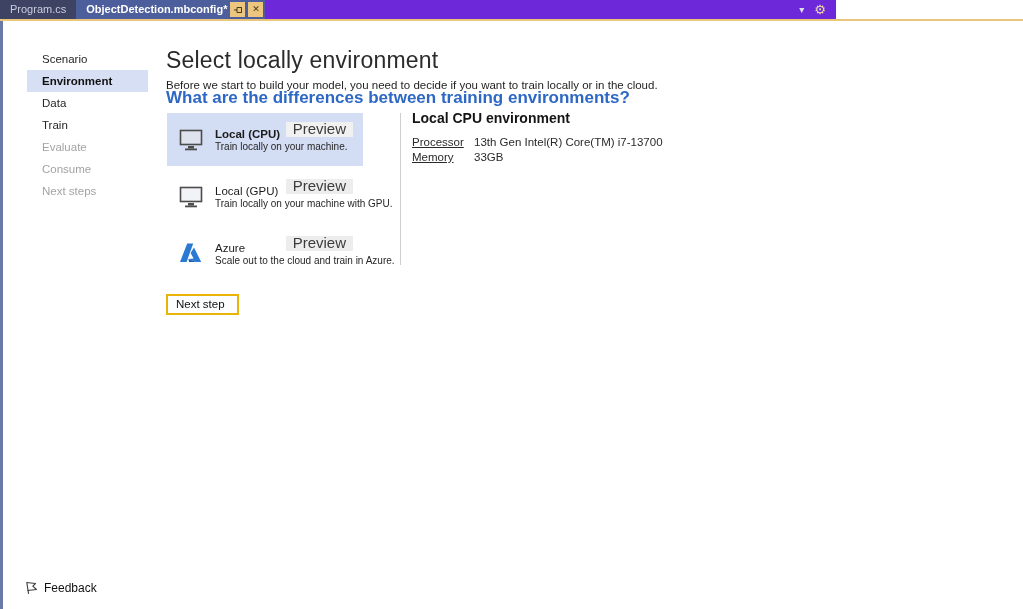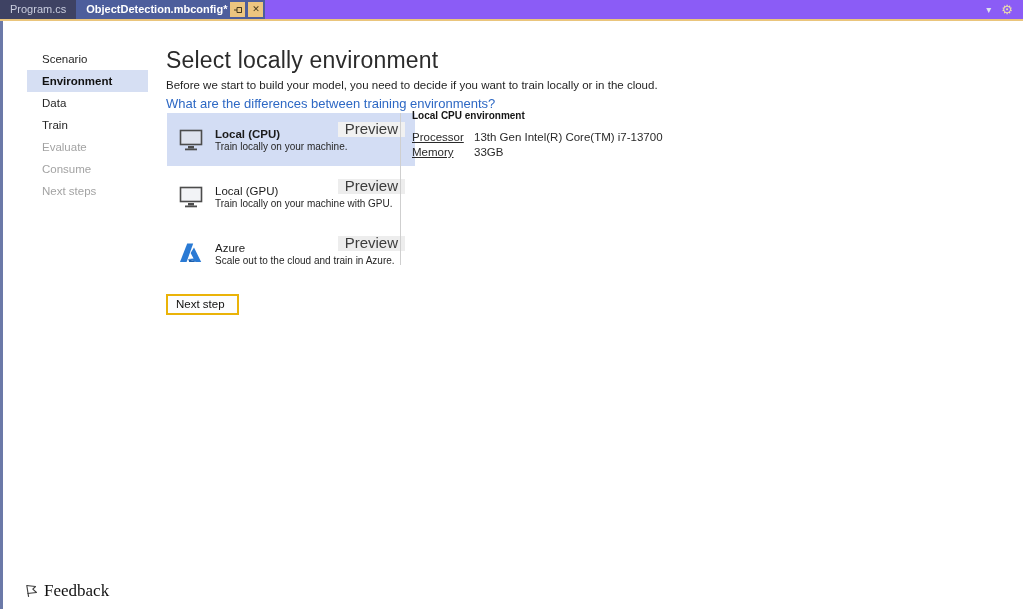--- a/index.html
+++ b/index.html
@@ -7,22 +7,22 @@
   body {
     font-family: "Liberation Sans", "DejaVu Sans", sans-serif;
     background: #ffffff;
     position: relative;
     font-size: 11.5px;
     color: #1e1e1e;
   }
 
   
   .tabbar {
-    position: absolute; top: 0; left: 0; width: 1023px; height: 19px;
-    background: #8b5cf6;
+    position: absolute; top: 0; left: 0; width: 836px; height: 19px;
+    background: #6d28d9;
     display: flex; align-items: stretch;
   }
   .tab {
     font-size: 11px; line-height: 19px; padding: 0 10px;
     white-space: nowrap; cursor: default;
   }
   .tab.inactive { background: #3e4263; color: #c9cdde; }
   .tab.active {
     background: #4d5e9c; color: #ffffff; font-weight: bold;
     display: flex; align-items: center; padding-right: 2px; text-align: right;
@@ -57,25 +57,25 @@
   }
   .side-item.selected { background: #d6dff3; font-weight: bold; color: #111111; }
   .side-item.disabled { color: #a3a3a3; cursor: default; }
 
   
   .page-title {
     position: absolute; left: 166px; top: 47px;
     font-size: 23px; font-weight: 300; color: #2b2b2b; letter-spacing: 0.2px;
   }
   .page-desc  { position: absolute; left: 166px; top: 79px; font-size: 11.5px; color: #1f1f1f; }
-  .page-link  { position: absolute; left: 166px; top: 96px; font-size: 13px; color: #2d68c4; cursor: pointer; text-decoration: none; }
+  .page-link  { position: absolute; left: 166px; top: 88px; font-size: 17px; color: #2d68c4; cursor: pointer; text-decoration: none; font-weight: bold; }
 
   .cards { position: absolute; left: 167px; top: 113px; width: 232px; }
   .card {
-    width: 248px; height: 53px; margin-bottom: 4px; position: relative;
+    width: 196px; height: 53px; margin-bottom: 4px; position: relative;
     display: flex; align-items: center; padding: 0 8px 0 12px; cursor: pointer;
   }
   .card.selected { background: #d3ddf4; }
   .card .card-icon { width: 26px; flex: 0 0 26px; display: flex; align-items: center; }
   .card .card-text { margin-left: 10px; }
   .card .card-title { font-size: 11.5px; color: #1b1b1b; }
   .card.selected .card-title { font-weight: bold; }
   .card .card-desc { font-size: 10px; color: #262626; margin-top: 1px; white-space: nowrap; }
   .badge {
     position: absolute; top: 9px; right: 10px;
@@ -83,36 +83,36 @@
     padding: 0px 7px 1px 7px; line-height: 14px;
   }
   .card.selected .badge { background: #f1f1f1; }
 
   .v-divider {
     position: absolute; left: 400px; top: 113px; width: 1px; height: 152px;
     background: #cfcfcf;
   }
 
   .env-details { position: absolute; left: 412px; top: 110px; }
-  .env-details-title { font-weight: bold; font-size: 10px; color: #151515; margin-bottom: 9px; }
+  .env-details-title { font-weight: bold; font-size: 14px; color: #151515; margin-bottom: 9px; }
   .env-row { font-size: 11.5px; color: #2a2a2a; line-height: 15px; display: flex; }
   .env-row .env-label { width: 62px; flex: 0 0 62px; text-decoration: underline; }
 
   .next-btn {
     position: absolute; left: 166px; top: 294px;
     background: #fcfdfe; border: 2px solid #eab308; color: #111111;
     font-size: 11.5px; padding: 2px 12px 3px 8px; cursor: pointer;
     font-family: "Liberation Sans", "DejaVu Sans", sans-serif;
   }
 
   .feedback {
     position: absolute; left: 24px; top: 581px;
     display: flex; align-items: center; gap: 6px; cursor: pointer;
   }
-  .feedback-label { font-size: 17px; color: #111111; font-family: Liberation Serif, serif; }
+  .feedback-label { font-size: 12px; color: #111111; }
 
   svg { display: block; }
 </style>
 </head>
 <body>
 
 <div class="tabbar">
   <div class="tab inactive">Program.cs</div>
   <div class="tab active">
     <span>ObjectDetection.mbconfig*</span>

